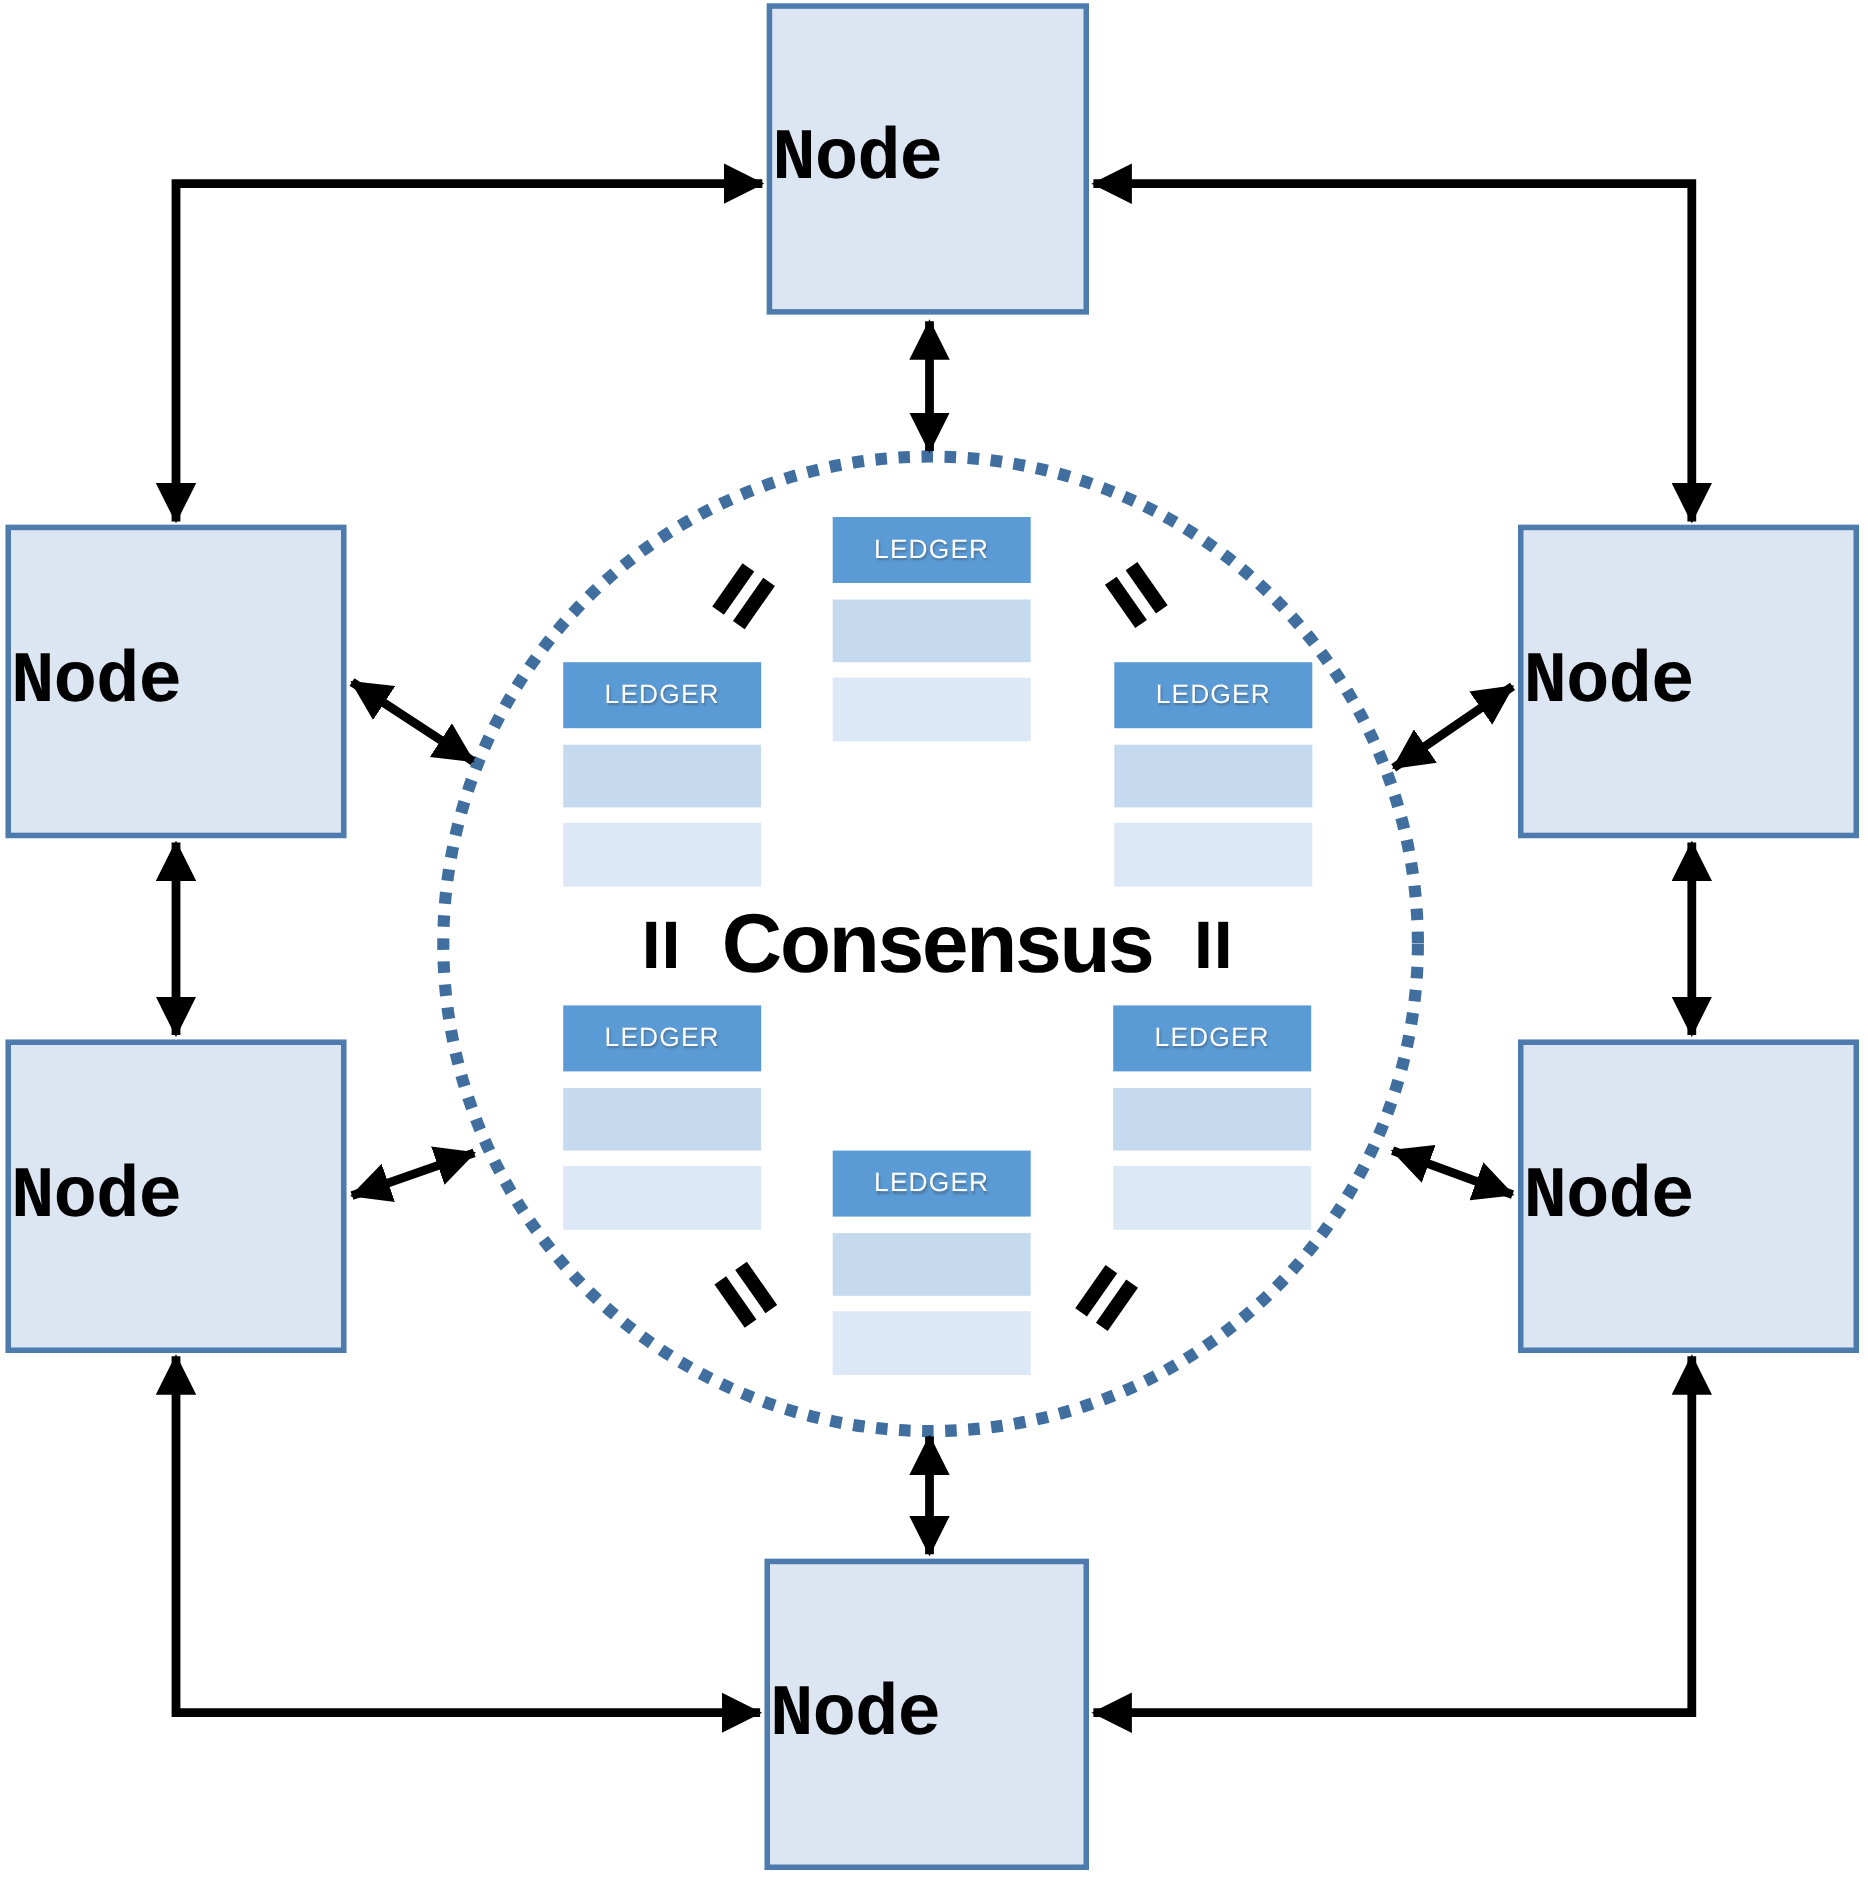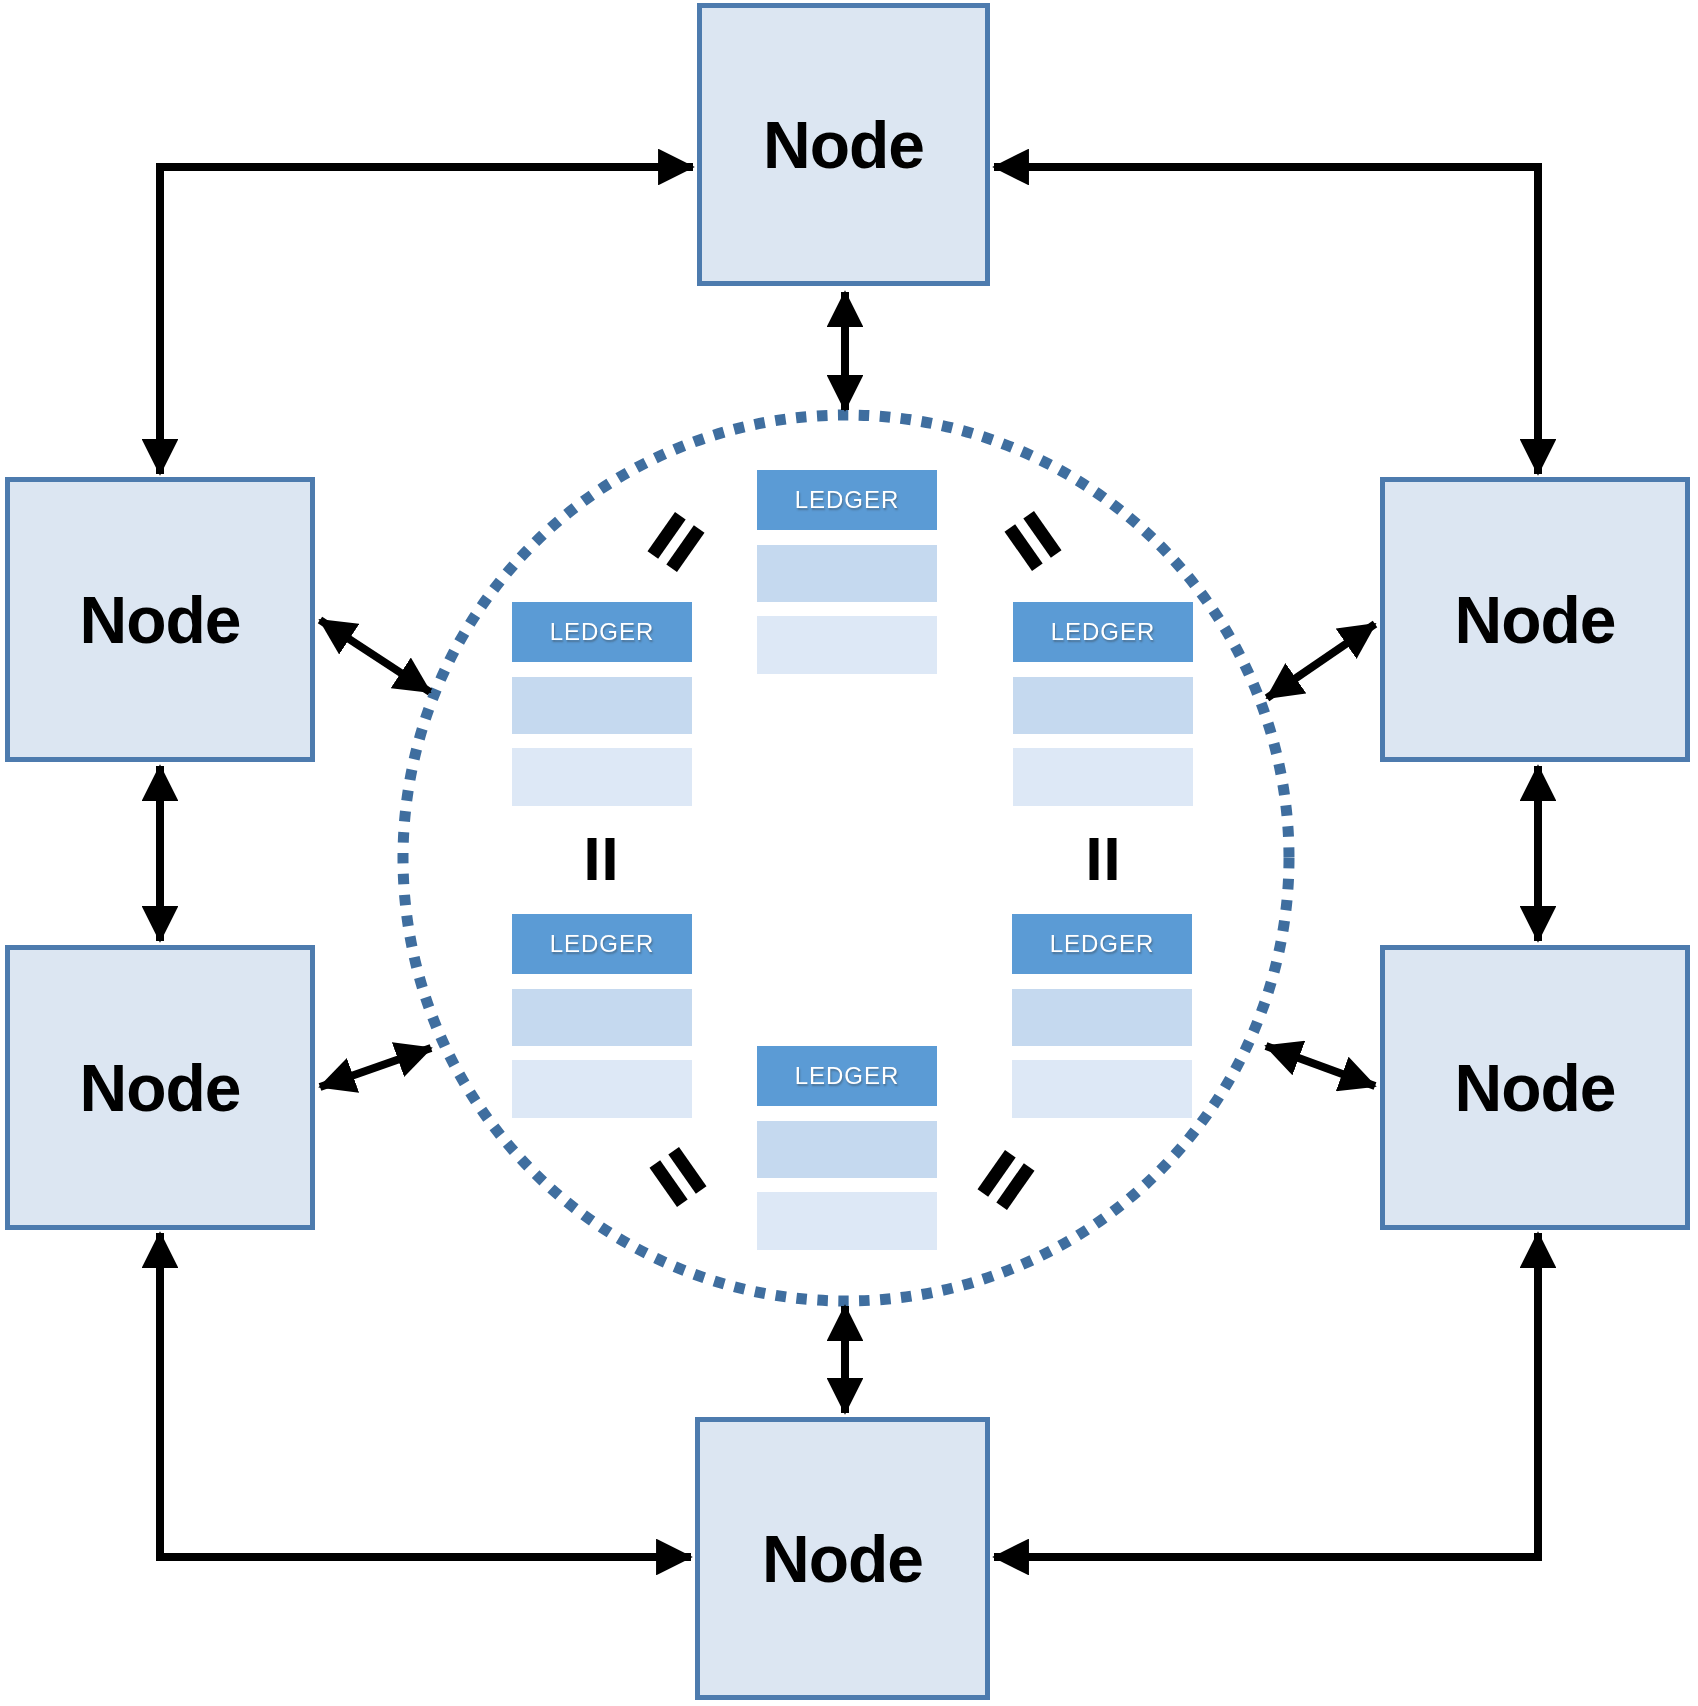--- a/index.html
+++ b/index.html
@@ -14,21 +14,21 @@
   }
   .layer{position:absolute; left:0; top:0; width:1698px; height:1706px;}
   .dotted-circle{fill:none; stroke:var(--circle-dots); stroke-width:11; stroke-dasharray:10.5 10.5;}
   .conn{fill:none; stroke:var(--arrow); stroke-width:8; stroke-linejoin:miter;}
   .ah-fill{fill:var(--arrow);}
   .eq line{stroke:var(--arrow); stroke-width:13; stroke-linecap:butt;}
   .eq.small line{stroke-width:9;}
   .node{
     position:absolute; box-sizing:border-box;
     background:var(--node-fill); border:5px solid var(--node-border);
-    display:flex; align-items:center; justify-content:center;
+    display:flex; align-items:center; justify-content:flex-start;font-family:Liberation Mono, monospace;
   }
   .node span{
     font-size:66px; font-weight:bold; color:var(--text); letter-spacing:-1px;
   }
   .node-top{left:697px; top:3px; width:293px; height:283px;}
   .node-upper-left{left:5px; top:477px; width:310px; height:285px;}
   .node-upper-right{left:1380px; top:477px; width:310px; height:285px;}
   .node-lower-left{left:5px; top:945px; width:310px; height:285px;}
   .node-lower-right{left:1380px; top:945px; width:310px; height:285px;}
   .node-bottom{left:695px; top:1417px; width:295px; height:283px;}
@@ -149,14 +149,15 @@
     <div class="hd">LEDGER</div>
     <div class="r1"></div>
     <div class="r2"></div>
   </div>
   <div class="ledger ledger-bottom">
     <div class="hd">LEDGER</div>
     <div class="r1"></div>
     <div class="r2"></div>
   </div>
 
+  <div class="consensus">Consensus</div>
 
 </div>
 
 </body></html>

